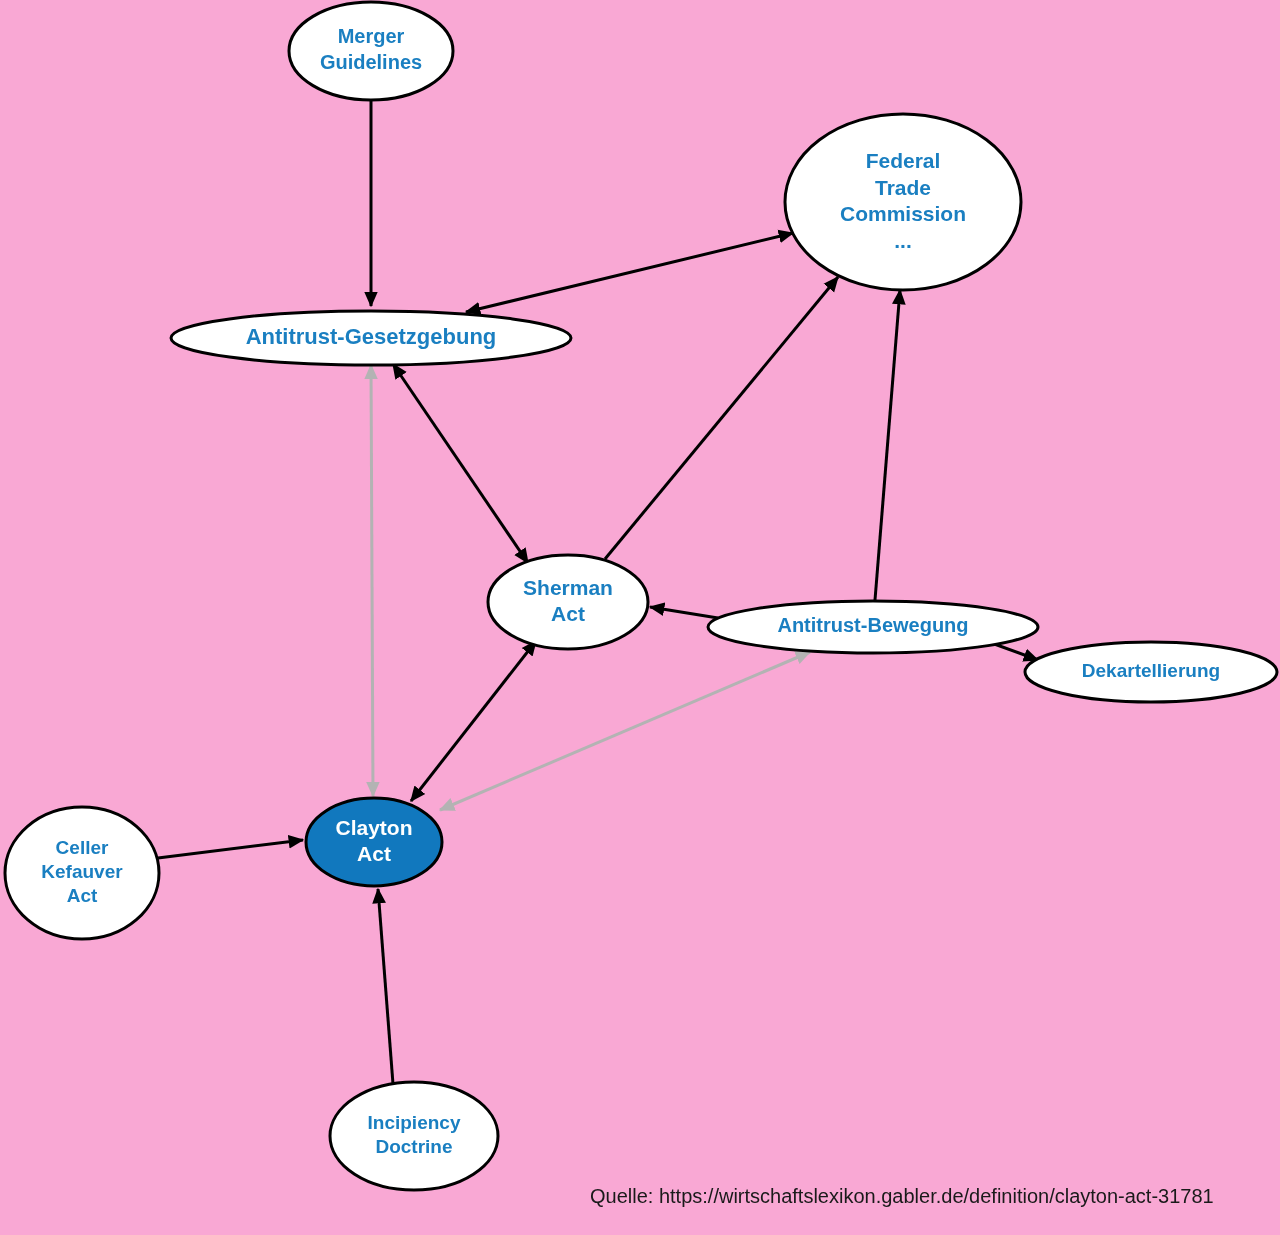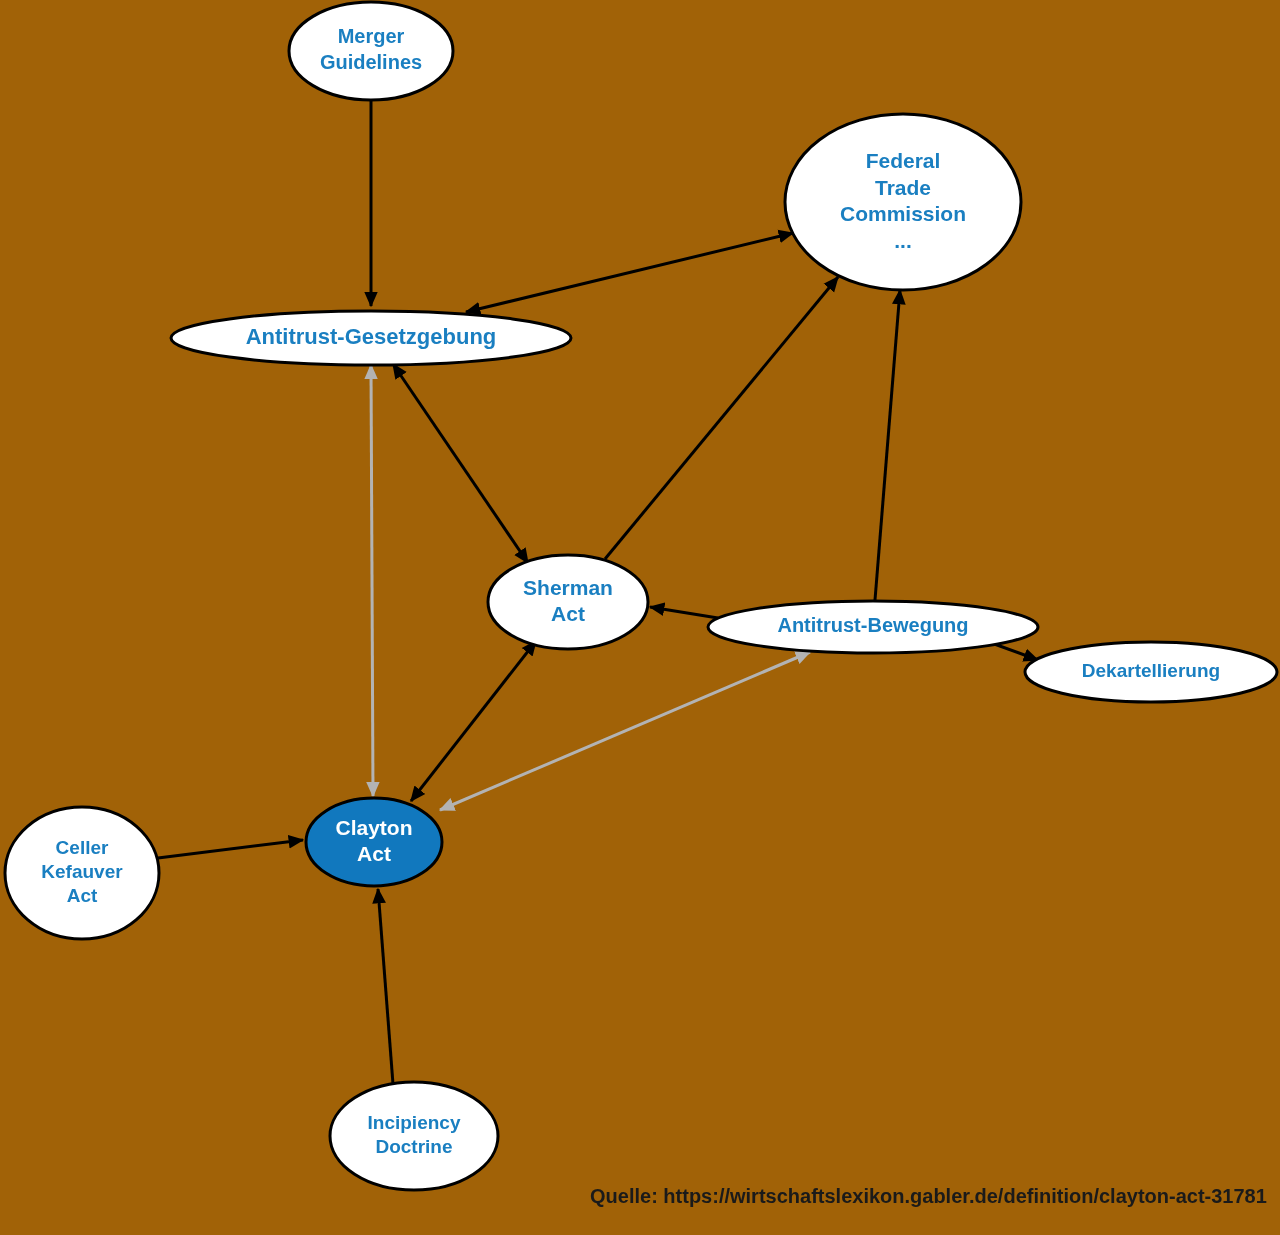--- a/index.html
+++ b/index.html
@@ -8,21 +8,21 @@
     padding: 0;
     background: #ffffff;
   }
   body {
     font-family: "Liberation Sans", sans-serif;
   }
   #diagram-root {
     position: relative;
     width: 1280px;
     height: 1235px;
-    background: #a16207;
+    background: #f9a8d4;
     overflow: hidden;
   }
   #graph-svg {
     position: absolute;
     left: 0;
     top: 0;
     width: 1280px;
     height: 1235px;
   }
   .edge-line {
@@ -41,21 +41,20 @@
     pointer-events: none;
     white-space: pre;
   }
   .source-caption {
     position: absolute;
     font-family: "Liberation Sans", sans-serif;
     font-size: 20px;
     color: #1a1a1a;
     letter-spacing: 0px;
     white-space: nowrap;
-    font-weight: bold;
   }
 </style>
 </head>
 <body>
 
 <div id="diagram-root">
 
   <svg id="graph-svg" viewBox="0 0 1280 1235" xmlns="http://www.w3.org/2000/svg">
     <defs>
       <marker id="arrow-black-end" viewBox="0 0 10 10" refX="9.2" refY="5" markerWidth="5.2" markerHeight="5.2" orient="auto-start-reverse" markerUnits="strokeWidth">

